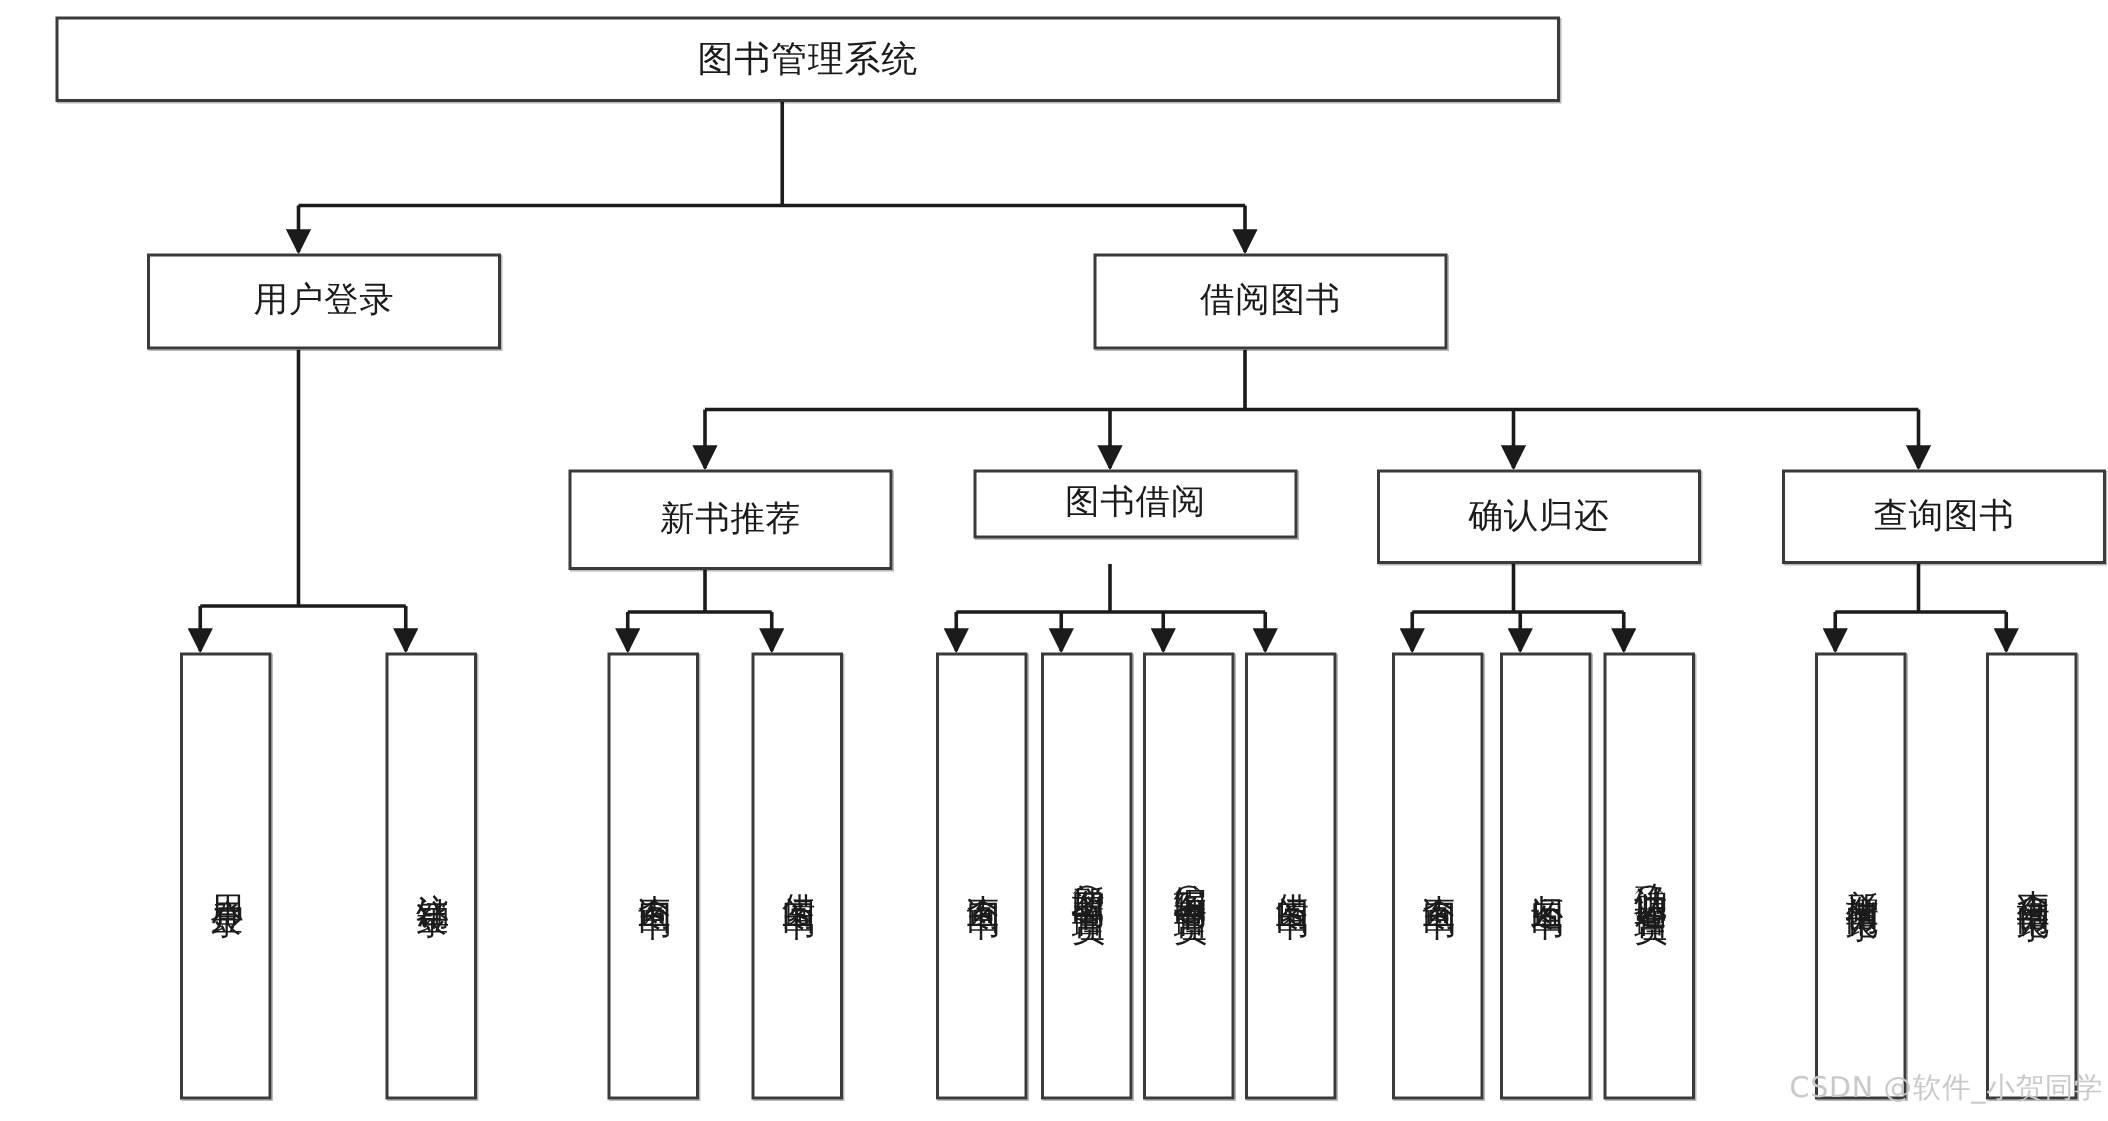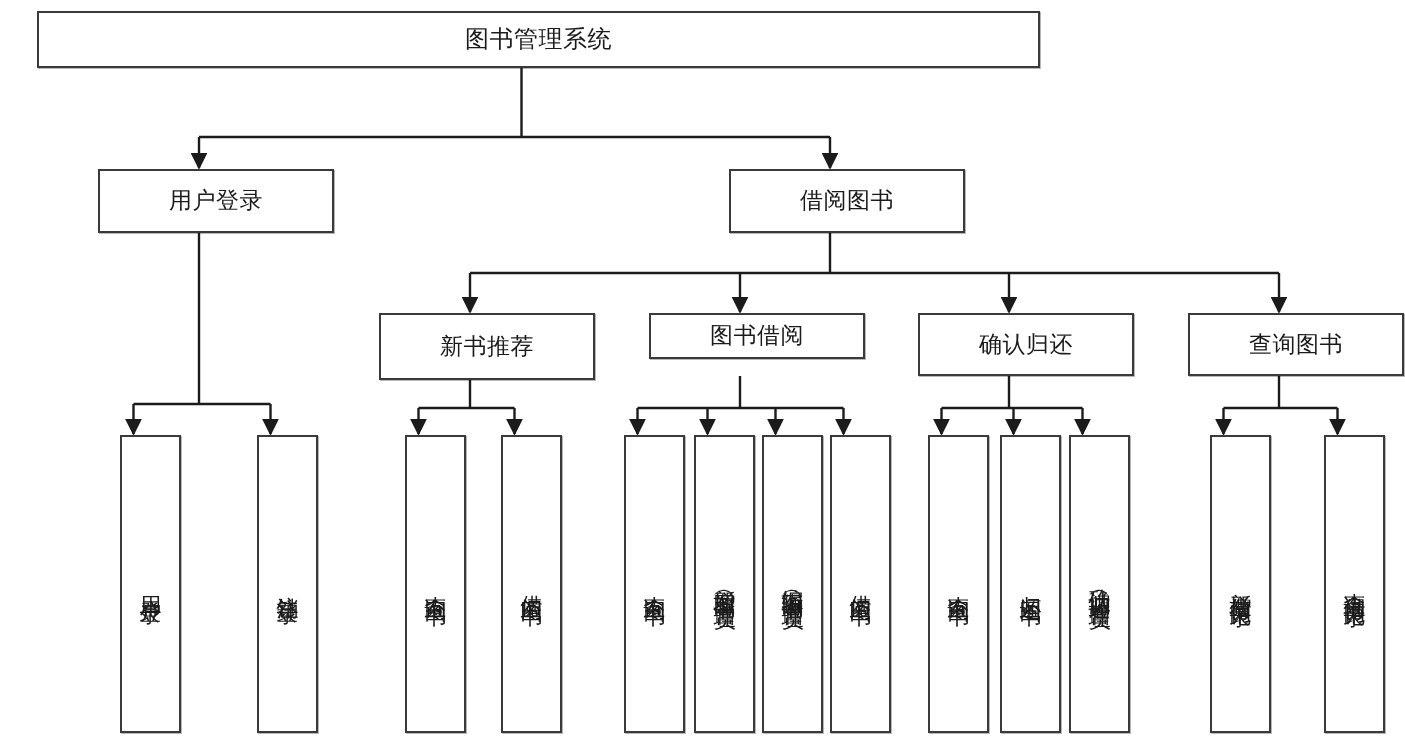--- a/index.html
+++ b/index.html
@@ -176,14 +176,15 @@
         <span class="label">确认归还（管理员）</span>
       </div>
       <div class="node v" style="left: 1193px; top: 435px; width: 61px; height: 298px;">
         <span class="label">新增借阅记录</span>
       </div>
       <div class="node v" style="left: 1307px; top: 435px; width: 61px; height: 298px;">
         <span class="label">查询借阅记录</span>
       </div>
     </div>
 
+  <div class="watermark" style="left: 1193px; top: 712px;">CSDN @软件_小贺同学</div>
 
 </div>
 
 </body></html>

